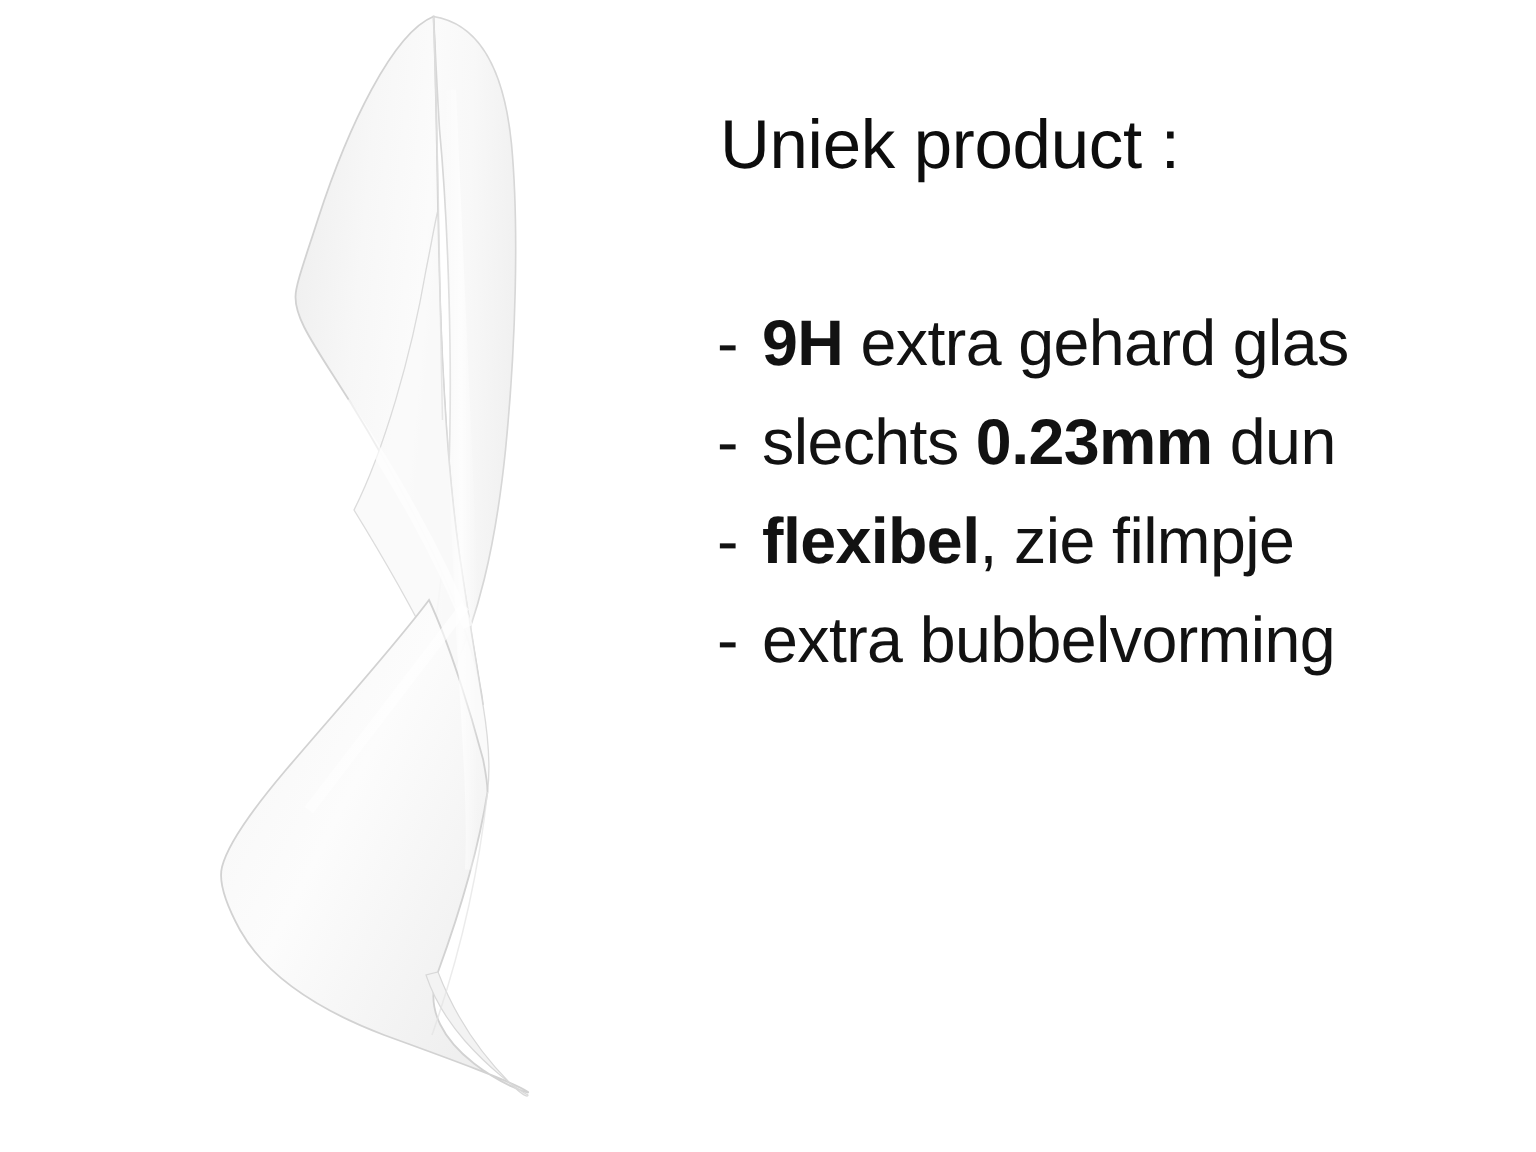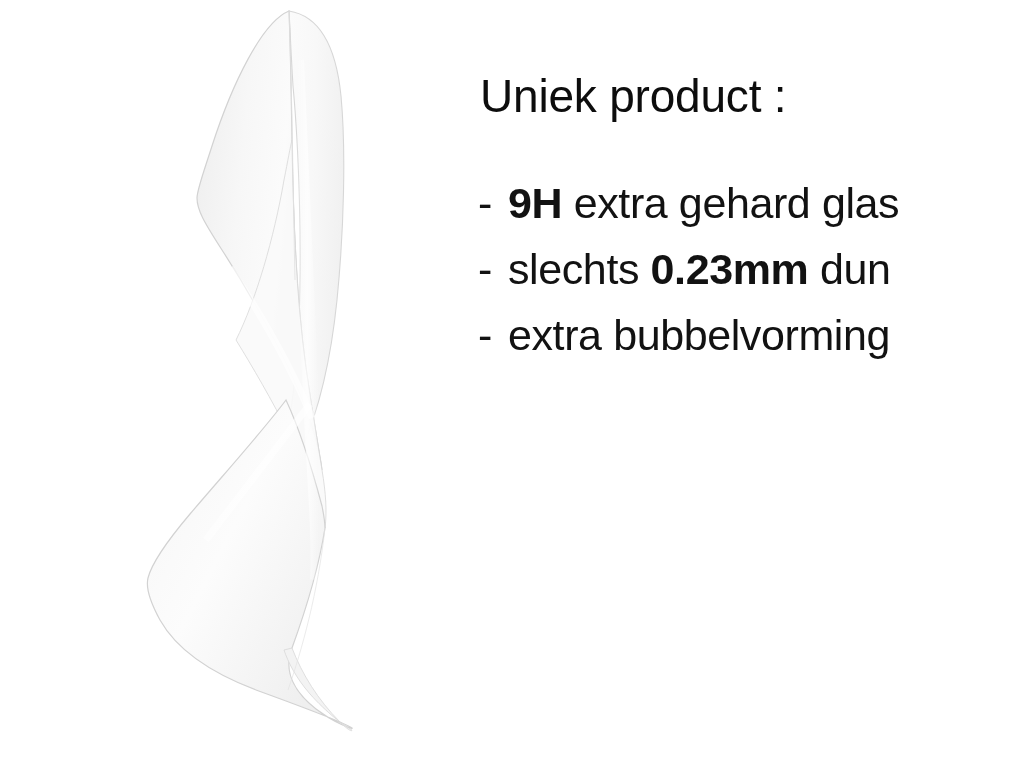--- a/index.html
+++ b/index.html
@@ -53,21 +53,21 @@
     color: #0d0d0d;
     letter-spacing: -0.2px;
     white-space: nowrap;
     line-height: 1;
     margin-top: 24px;
   }
 
   #feature-list {
     position: absolute;
     left: 0px;
-    top: 170px;
+    top: 196px;
     width: 546px;
     margin: 0;
     padding: 0;
     list-style: none;
   }
 
   #feature-list li {
     font-size: 43px;
     font-weight: normal;
     color: #121212;
@@ -194,20 +194,23 @@
 
       <li>
         <span class="dash">-</span><b>9H</b><span> extra gehard glas</span>
       </li>
 
       <li>
         <span class="dash">-</span><span>slechts </span><b>0.23mm</b><span> dun</span>
       </li>
 
 
+      <li>
+        <span class="dash">-</span><b>flexibel</b><span>, zie filmpje</span>
+      </li>
 
       <li>
         <span class="dash">-</span><span>extra bubbelvorming</span>
       </li>
 
 
     </ul>
   </div>
 </div>
 

